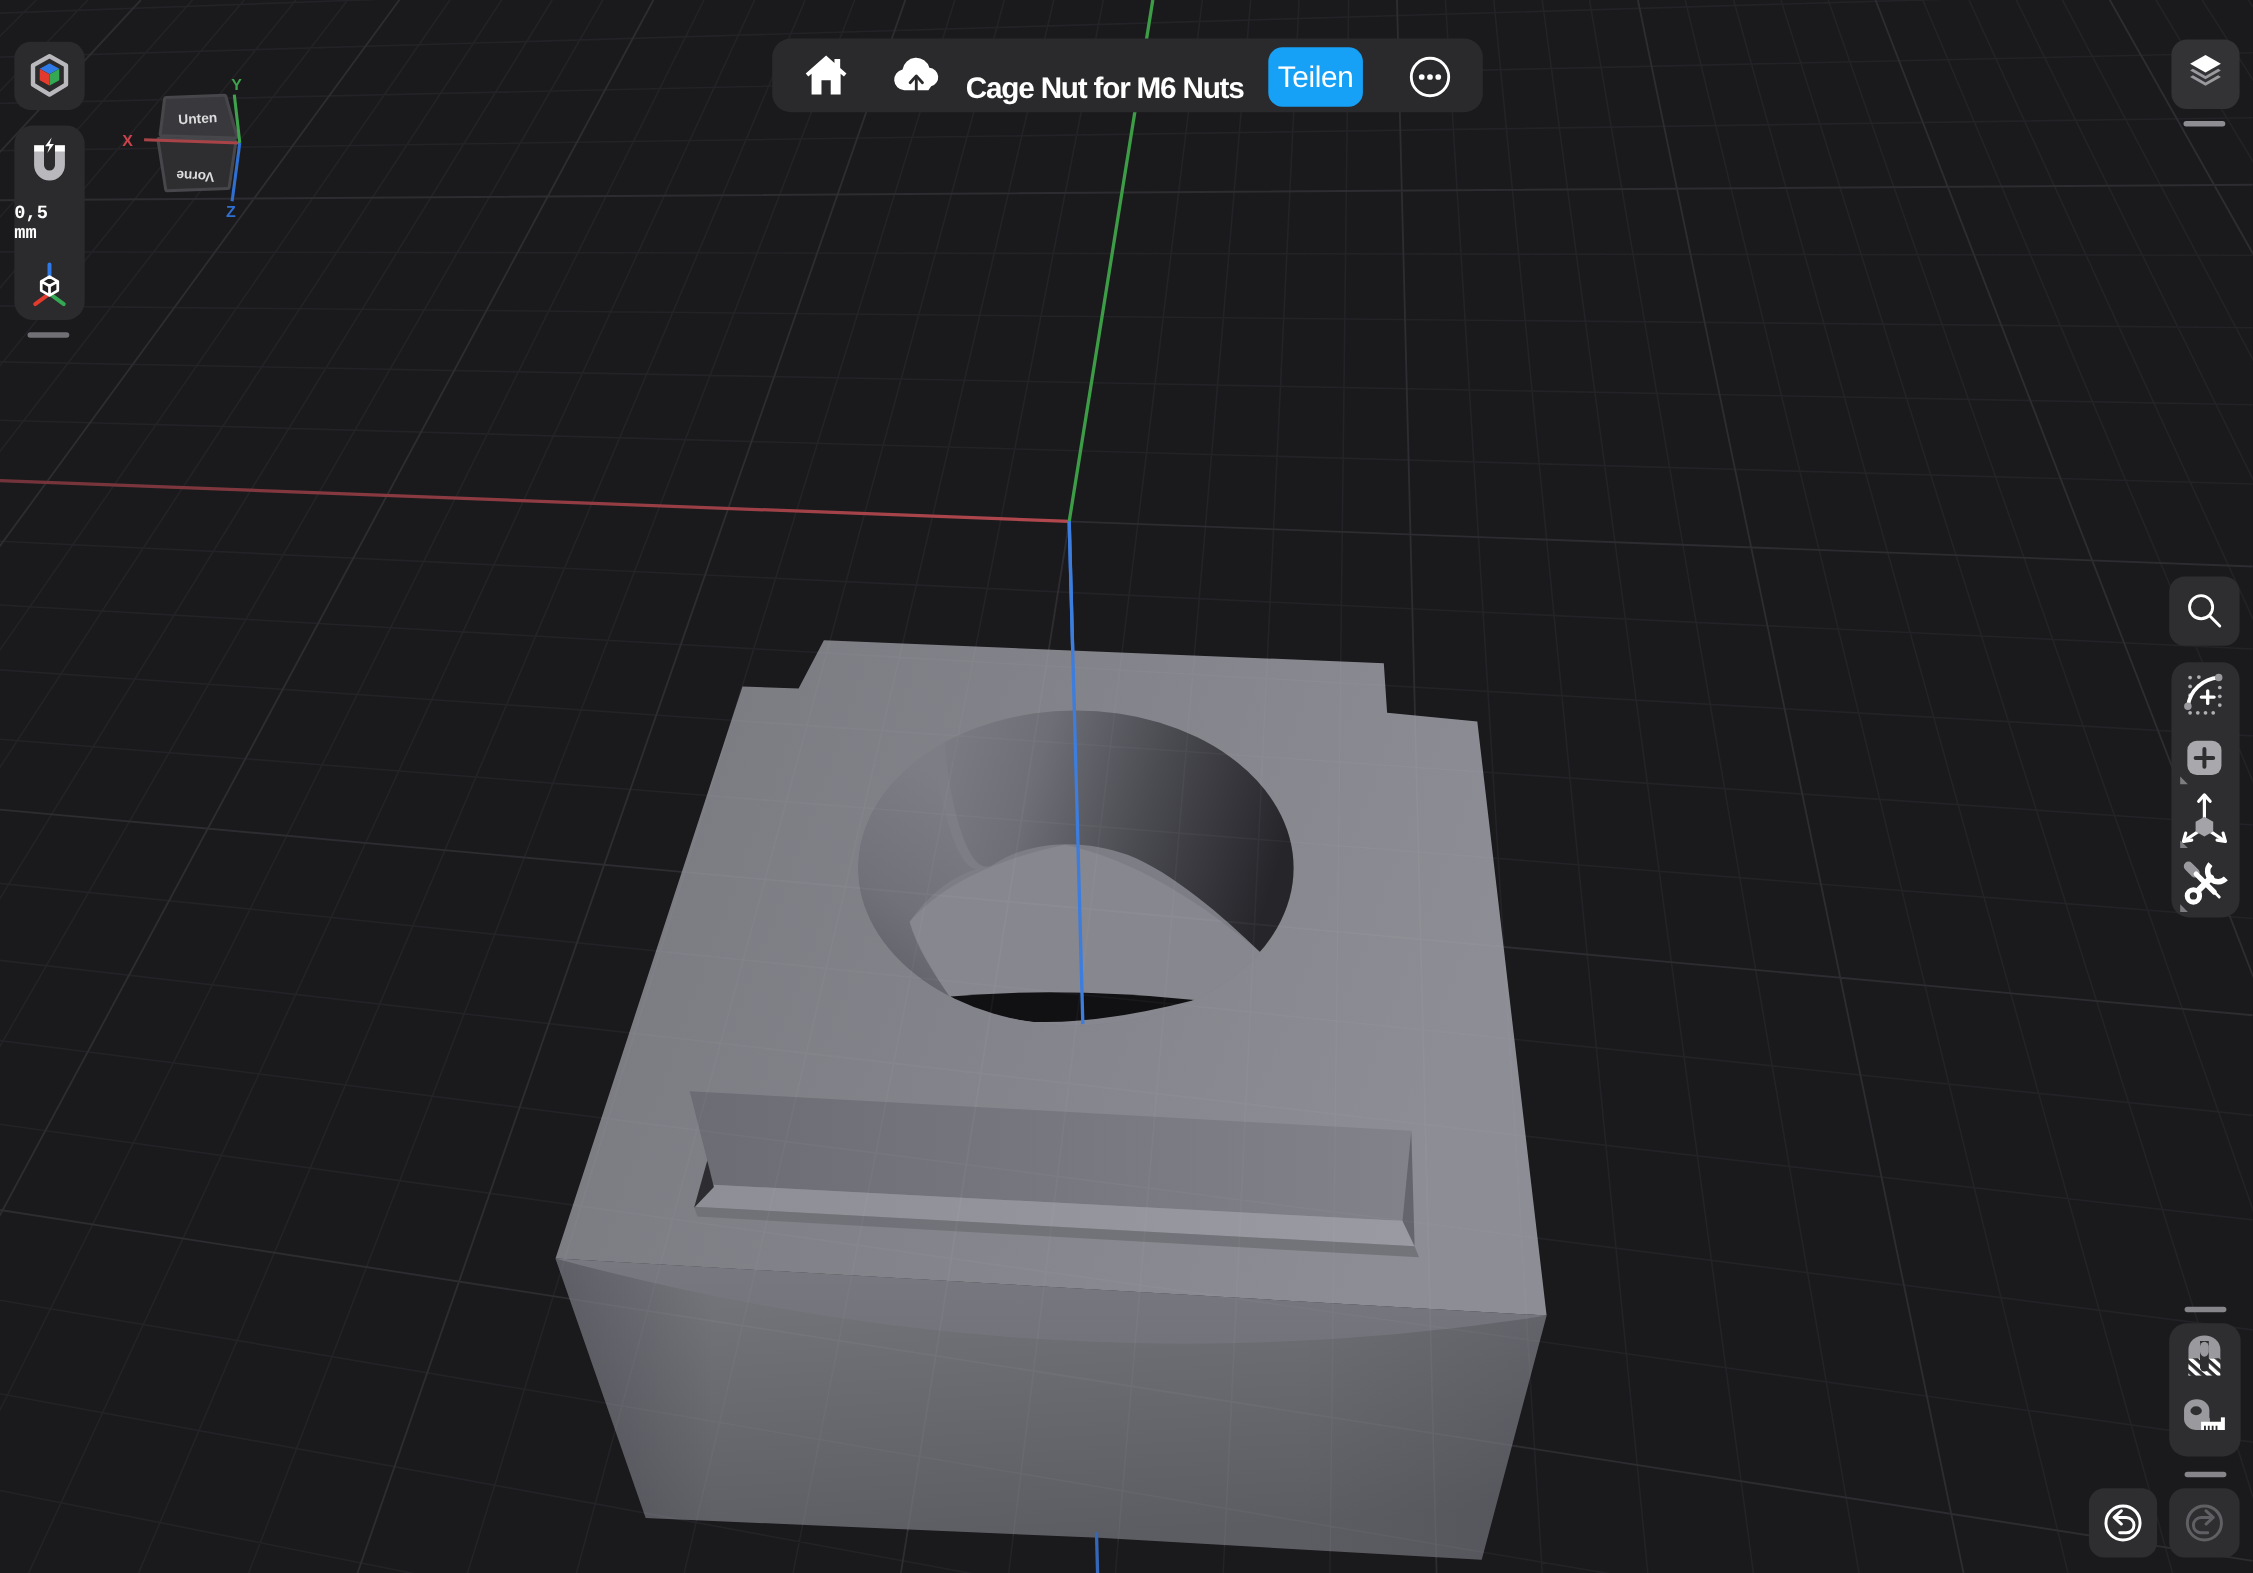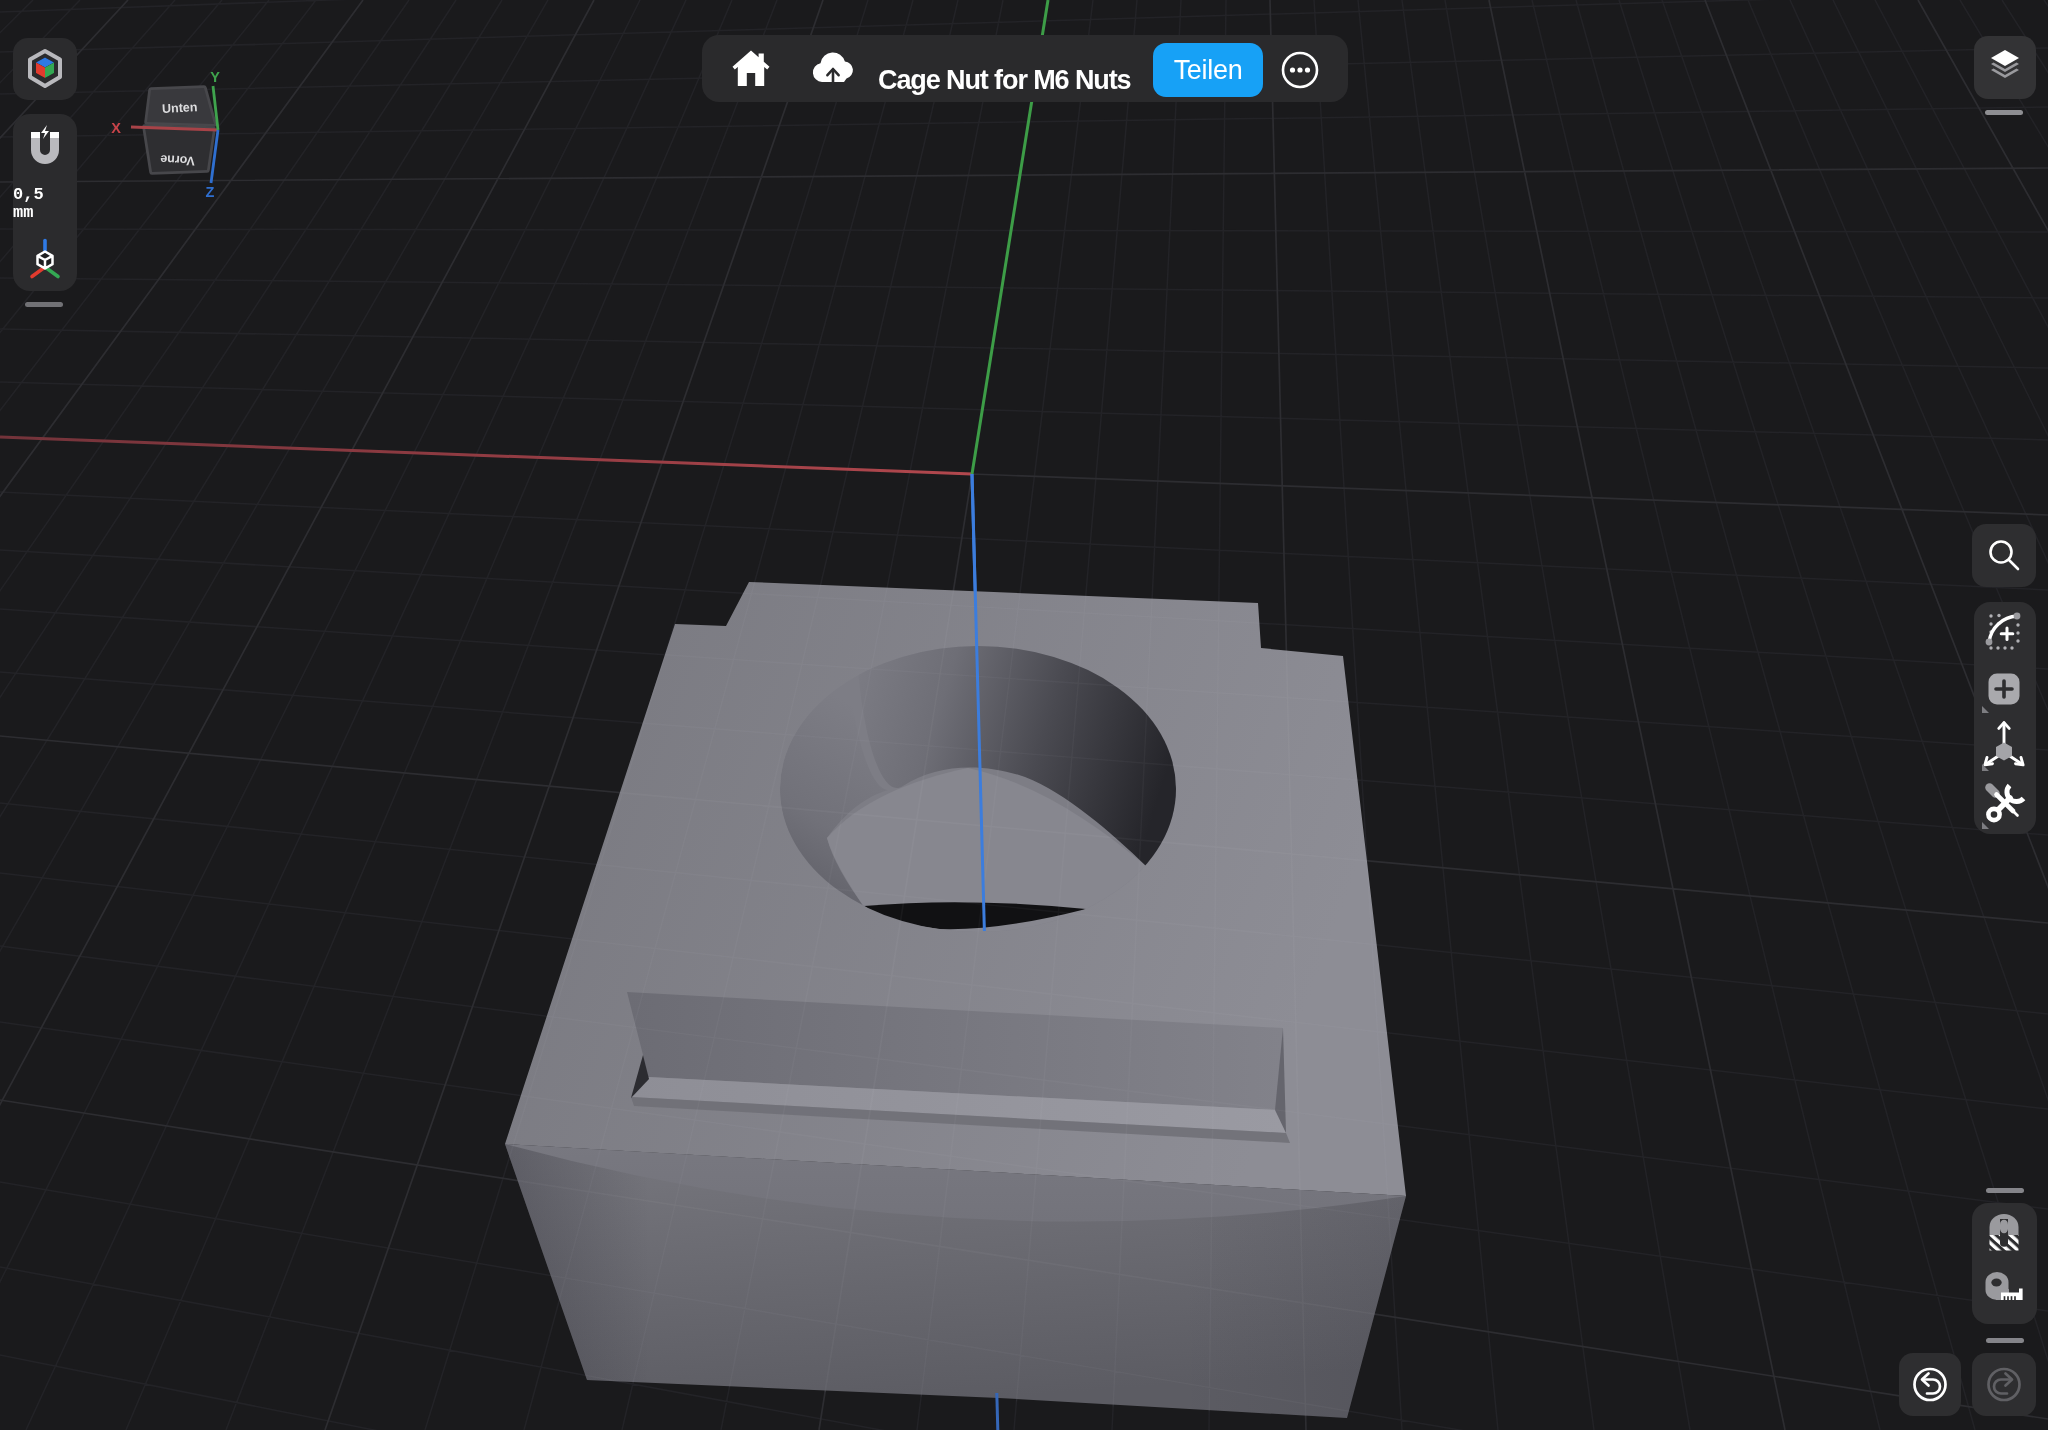--- a/index.html
+++ b/index.html
@@ -110,21 +110,21 @@
 </svg>
 <svg width="60" height="60" viewBox="0 0 60 60" style="position:absolute;left:803px;top:40px">
 
   <path d="M19 42 a9.5 9.5 0 0 1 -1.5 -18.8 a12.5 12.5 0 0 1 24.4 -1.6 a8.6 8.6 0 0 1 1.6 16.9 L41 42 Z" fill="#ffffff"></path>
   <g stroke="#2a2a2c" stroke-width="2.6" fill="none" stroke-linecap="round" stroke-linejoin="round">
     <path d="M30 45 L30 30"></path>
       <path d="M24.4 35.2 L30 29 L35.6 35.2"></path>
   </g>
 </svg>
 <div style="position:absolute;left:878px;top:53px;color:#fff;font-size:27px;font-weight:600;letter-spacing:-1.1px;line-height:30px;white-space:nowrap;margin-top:12px;">Cage Nut for M6 Nuts</div>
-<div style="position:absolute;left:1153px;top:43px;width:110px;height:54px;background:#17a1f6;border-radius:13px;color:#fff;font-size:27px;letter-spacing:-0.3px;line-height:54px;text-align:center;">Teilen</div>
+<div style="position:absolute;left:1153px;top:43px;width:86px;height:54px;background:#17a1f6;border-radius:13px;color:#fff;font-size:27px;letter-spacing:-0.3px;line-height:54px;text-align:center;">Teilen</div>
 <svg width="48" height="48" viewBox="0 0 48 48" style="position:absolute;left:1276px;top:46px">
   <circle cx="24" cy="24" r="17" fill="none" stroke="#fff" stroke-width="2.6"></circle>
   <circle cx="16.5" cy="24" r="2.6" fill="#fff"></circle>
     <circle cx="24" cy="24" r="2.6" fill="#fff"></circle>
     <circle cx="31.5" cy="24" r="2.6" fill="#fff"></circle>
 </svg>
 
 <div class="panel" style="left:13px;top:38px;width:64px;height:62px;border-radius:15px;"></div>
 <svg width="44" height="44" viewBox="0 0 44 44" style="position:absolute;left:23px;top:47px">
   <path d="M22 4 L37 12.5 L37 30 L22 39 L7 30 L7 12.5 Z" fill="none" stroke="#b9b9bd" stroke-width="4" stroke-linejoin="round"></path>

